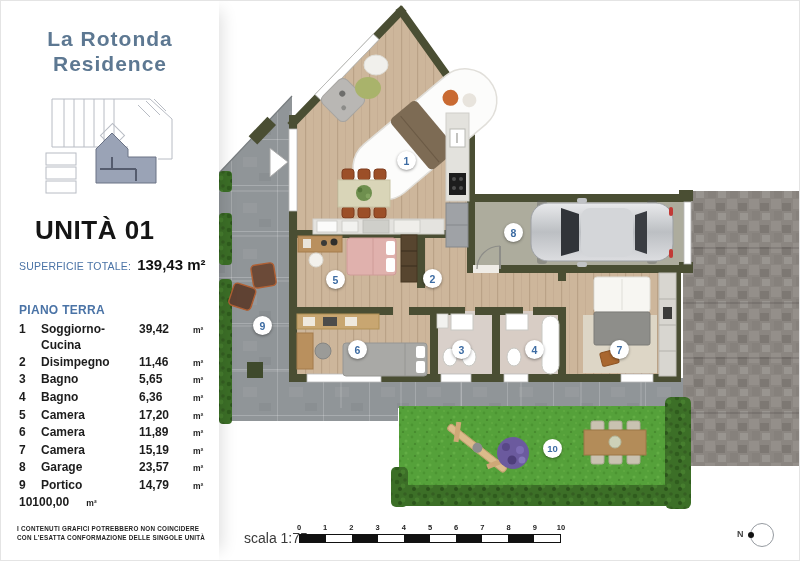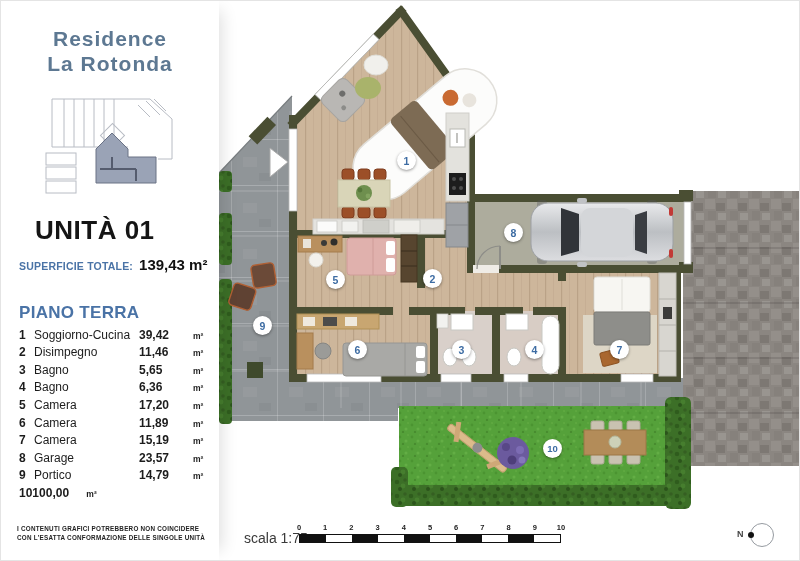--- a/index.html
+++ b/index.html
@@ -11,27 +11,27 @@
   
   .sidebar{
     position:absolute;left:0;top:0;width:218px;height:559px;background:#fff;z-index:3;
     box-shadow:12px 0 16px -10px rgba(0,0,0,.14);
   }
   .brand{margin-top:26px;text-align:center;color:#5d7892;font-weight:600;
     font-size:21px;line-height:1.18;letter-spacing:1px;}
   .minimap{display:block;margin:12px auto 0 auto;}
   .unit-title{margin:14px 0 0 34px;font-size:26px;font-weight:800;color:#151515;letter-spacing:.5px;}
   .superficie{margin:10px 0 0 18px;display:flex;align-items:baseline;gap:6px;}
-  .superficie .lab{color:#4a73a6;font-weight:700;font-size:10.5px;letter-spacing:.2px;}
+  .superficie .lab{color:#4a73a6;font-weight:400;font-size:10.5px;letter-spacing:.2px;}
   .superficie .val{color:#111;font-weight:800;font-size:15px;text-align:center;}
-  .floor-label{margin:30px 0 4px 18px;color:#4a73a6;font-weight:800;font-size:17px;letter-spacing:.3px;}
+  .floor-label{margin:30px 0 4px 18px;color:#4a73a6;font-weight:800;font-size:12px;letter-spacing:.3px;}
   .room-table{margin:0 14px 0 18px;}
   .room-row{display:flex;align-items:baseline;line-height:16.6px;font-size:12px;color:#1c1c1c;}
   .r-num{font-weight:800;min-width:11px;}
-  .r-name{font-weight:400;margin-left:4px;flex:1;}
+  .r-name{font-weight:700;margin-left:11px;flex:1;}
   .r-area{font-weight:700;width:42px;}
   .r-unit{font-size:8.5px;font-weight:700;margin-left:12px;width:12px;}
   .disclaimer{position:absolute;left:16px;bottom:17px;font-size:6.3px;font-weight:700;
     color:#222;letter-spacing:.25px;line-height:1.55;}
   
   .plan-svg{position:absolute;left:0;top:0;z-index:1;}
   .bubble{
     position:absolute;z-index:2;width:19px;height:19px;border-radius:50%;background:#fff;
     color:#3d6ca3;font-size:10.5px;font-weight:800;display:flex;align-items:center;justify-content:center;
     box-shadow:0 1px 3px rgba(0,0,0,.4);
@@ -350,22 +350,22 @@
   <div class="bubble" style="left:524px;top:339px">4</div>
   <div class="bubble" style="left:325px;top:269px">5</div>
   <div class="bubble" style="left:347px;top:339px">6</div>
   <div class="bubble" style="left:609px;top:339px">7</div>
   <div class="bubble" style="left:503px;top:222px">8</div>
   <div class="bubble" style="left:252px;top:315px">9</div>
   <div class="bubble" style="left:542px;top:438px;font-size:9.5px">10</div>
 
   <div class="sidebar">
     <div class="brand">
+      <div>La Rotonda</div>
       <div>Residence</div>
-      <div>La Rotonda</div>
     </div>
 
     <svg class="minimap" width="144" height="112" viewBox="0 0 144 112">
       <g stroke="#b8bcc4" stroke-width="1" fill="none">
         <path d="M14,10 H112 L134,30"></path>
         <path d="M14,10 V58 H90"></path>
         <line x1="26" y1="10" x2="26" y2="58"></line>
           <line x1="36" y1="10" x2="36" y2="58"></line>
         <line x1="46" y1="10" x2="46" y2="58"></line>
           <line x1="56" y1="10" x2="56" y2="58"></line>

